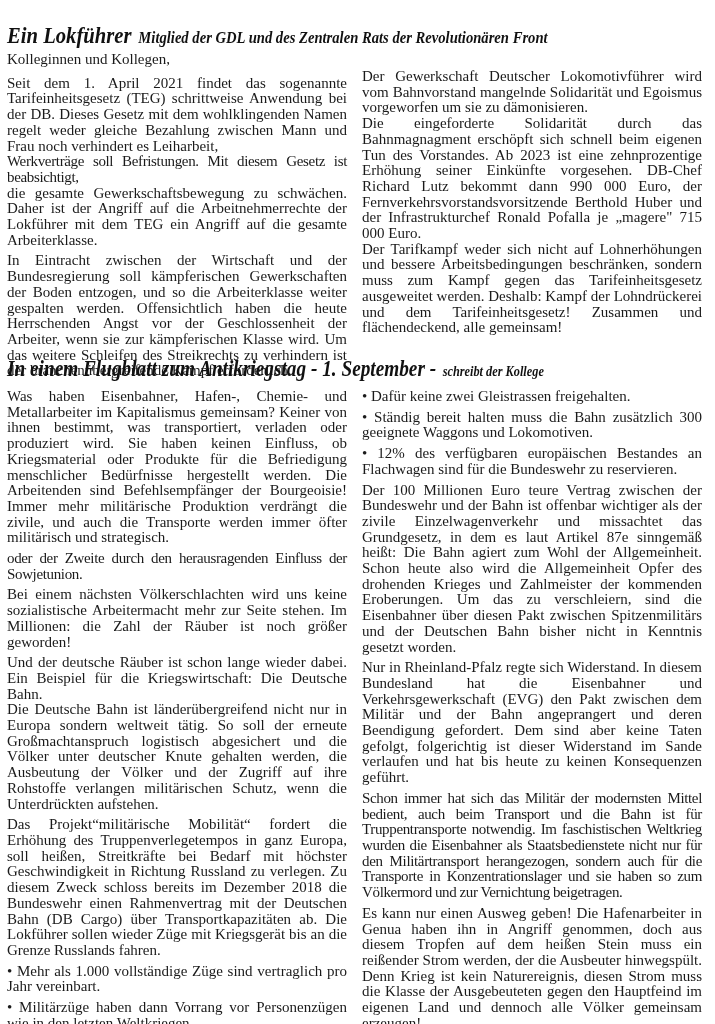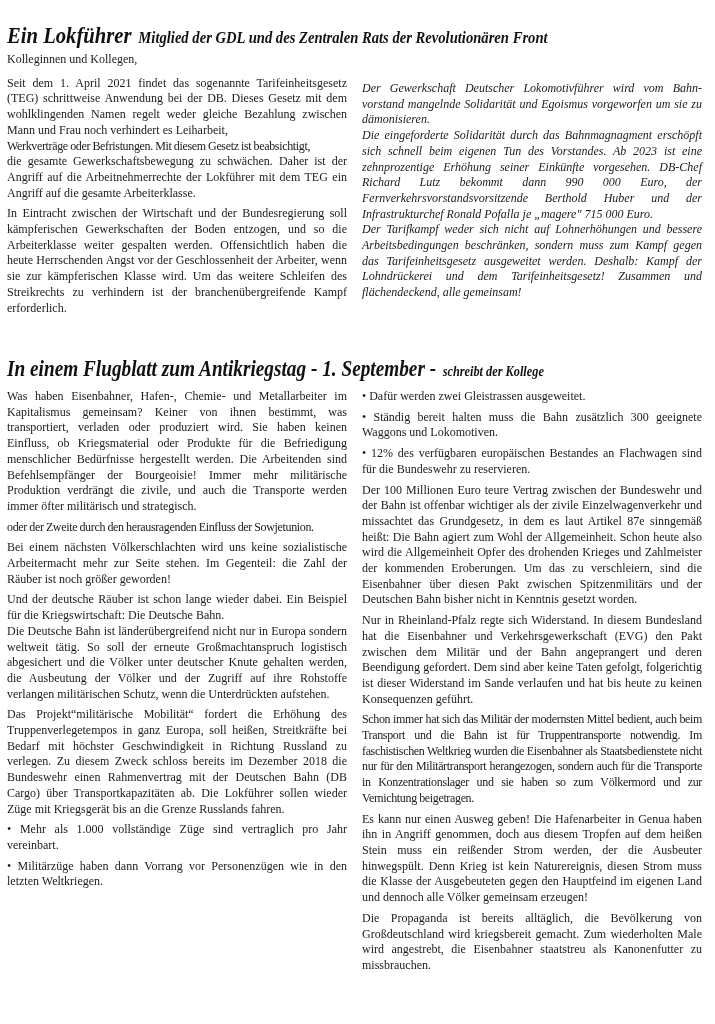--- a/index.html
+++ b/index.html
@@ -36,81 +36,81 @@
     .headline-2 {
       top: 347px;
       transform: scaleX(0.82);
     }
     .headline-2 .main { font-size: 23.5px; }
     .headline-2 .sub { font-size: 15px; }
 
     .col {
       position: absolute;
       width: 340px;
-      font-size: 12px;
+      font-size: 15px;
       line-height: 15.7px;
       text-align: justify;
       hyphens: manual;
     }
     .col p {
       margin: 0 0 5px 0;
     }
     .col p.tight {
       margin-bottom: 0;
     }
     .col p.cond {
       letter-spacing: -0.35px;
       word-spacing: -0.3px;
     }
     .col-1a { left: 7px; top: 52px; }
-    .col-1b { left: 362px; top: 81px; font-style: italic; }
+    .col-1b { left: 362px; top: 69px; }
     .col-2a { left: 7px; top: 389px; }
     .col-2b { left: 362px; top: 389px; }
 
     .greeting { margin-bottom: 8px !important; }
   </style>
 </head>
 <body>
 
 <h1 class="headline headline-1">
   <span class="main">Ein Lokführer</span><span class="sub">Mitglied der GDL und des Zentralen Rats der Revolutionären Front</span>
 </h1>
 
 <div class="col col-1a">
   <p class="greeting">Kolleginnen und Kollegen,</p>
   <p class="tight">Seit dem 1. April 2021 findet das sogenannte Tarifeinheitsgesetz (TEG) schrittweise Anwendung bei der DB. Dieses Gesetz mit dem wohlklingenden Namen regelt weder gleiche Bezah­lung zwischen Mann und Frau noch verhindert es Leiharbeit,</p>
-  <p class="tight cond">Werkverträge oder Befristungen. Mit diesem Gesetz ist beabsichtigt,</p>
+  <p class="tight cond">Werkverträge soll Befristungen. Mit diesem Gesetz ist beabsichtigt,</p>
   <p>die gesamte Gewerkschaftsbewegung zu schwächen. Daher ist der Angriff auf die Arbeitnehmerrechte der Lokführer mit dem TEG ein Angriff auf die gesamte Arbeiterklasse.</p>
   <p>In Eintracht zwischen der Wirtschaft und der Bundesregierung soll kämpferischen Gewerkschaften der Boden entzogen, und so die Arbeiterklasse weiter gespalten werden. Offensichtlich haben die heute Herrschenden Angst vor der Geschlossenheit der Arbeiter, wenn sie zur kämpferischen Klasse wird. Um das weitere Schleifen des Streikrechts zu verhindern ist der branchenübergreifende Kampf erforderlich.</p>
 </div>
 
 <div class="col col-1b">
   <p class="tight">Der Gewerkschaft Deutscher Lokomotivführer wird vom Bahn­vorstand mangelnde Solidarität und Egoismus vorgeworfen um sie zu dämonisieren.</p>
   <p class="tight">Die eingeforderte Solidarität durch das Bahnmagnagment erschöpft sich schnell beim eigenen Tun des Vorstandes. Ab 2023 ist eine zehnprozentige Erhöhung seiner Einkünfte vor­gesehen. DB-Chef Richard Lutz bekommt dann 990 000 Euro, der Fernverkehrsvorstandsvorsitzende Berthold Huber und der Infrastrukturchef Ronald Pofalla je „magere" 715 000 Euro.</p>
   <p>Der Tarifkampf weder sich nicht auf Lohnerhöhungen und bessere Arbeitsbedingungen beschränken, sondern muss zum Kampf gegen das Tarifeinheitsgesetz ausgeweitet werden. Deshalb: Kampf der Lohndrückerei und dem Tarifeinheitsgesetz! Zusammen und flächendeckend, alle gemeinsam!</p>
 </div>
 
 <h1 class="headline headline-2">
   <span class="main">In einem Flugblatt zum Antikriegstag - 1. September -</span>
   <span class="sub">schreibt der Kollege</span>
 </h1>
 
 <div class="col col-2a">
   <p>Was haben Eisenbahner, Hafen-, Chemie- und Metallarbeiter im Kapitalismus gemeinsam? Keiner von ihnen bestimmt, was transportiert, verladen oder produziert wird. Sie haben keinen Einfluss, ob Kriegsmaterial oder Produkte für die Befriedigung menschlicher Bedürfnisse hergestellt werden. Die Arbeitenden sind Befehlsempfänger der Bourgeoisie! Immer mehr militärische Produktion verdrängt die zivile, und auch die Transporte werden immer öfter militärisch und strategisch.</p>
   <p class="cond">oder der Zweite durch den herausragenden Einfluss der Sowjetunion.</p>
-  <p>Bei einem nächsten Völkerschlachten wird uns keine sozia­listische Arbeitermacht mehr zur Seite stehen. Im Gegenteil: die Zahl der Räuber ist noch größer geworden!</p>
+  <p>Bei einem nächsten Völkerschlachten wird uns keine sozia­listische Arbeitermacht mehr zur Seite stehen. Im Millionen: die Zahl der Räuber ist noch größer geworden!</p>
   <p class="tight">Und der deutsche Räuber ist schon lange wieder dabei. Ein Beispiel für die Kriegswirtschaft: Die Deutsche Bahn.</p>
   <p>Die Deutsche Bahn ist länderübergreifend nicht nur in Europa sondern weltweit tätig. So soll der erneute Großmachtanspruch logistisch abgesichert und die Völker unter deutscher Knute gehalten werden, die Ausbeutung der Völker und der Zugriff auf ihre Rohstoffe verlangen militärischen Schutz, wenn die Unterdrückten aufstehen.</p>
   <p>Das Projekt“militärische Mobilität“ fordert die Erhöhung des Truppenverlegetempos in ganz Europa, soll heißen, Streitkräfte bei Bedarf mit höchster Geschwindigkeit in Richtung Russland zu verlegen. Zu diesem Zweck schloss bereits im Dezember 2018 die Bundeswehr einen Rahmenvertrag mit der Deutschen Bahn (DB Cargo) über Transportkapazitäten ab. Die Lokführer sollen wieder Züge mit Kriegsgerät bis an die Grenze Russlands fahren.</p>
   <p>• Mehr als 1.000 vollständige Züge sind vertraglich pro Jahr vereinbart.</p>
   <p>• Militärzüge haben dann Vorrang vor Personenzügen wie in den letzten Weltkriegen.</p>
 </div>
 
 <div class="col col-2b">
-  <p>• Dafür werden zwei Gleistrassen ausgeweitet.</p>
+  <p>• Dafür keine zwei Gleistrassen freigehalten.</p>
   <p>• Ständig bereit halten muss die Bahn zusätzlich 300 geeignete Waggons und Lokomotiven.</p>
   <p>• 12% des verfügbaren europäischen Bestandes an Flachwagen sind für die Bundeswehr zu reservieren.</p>
   <p>Der 100 Millionen Euro teure Vertrag zwischen der Bundeswehr und der Bahn ist offenbar wichtiger als der zivile Einzelwagen­verkehr und missachtet das Grundgesetz, in dem es laut Artikel 87e sinngemäß heißt: Die Bahn agiert zum Wohl der Allgemeinheit. Schon heute also wird die Allgemeinheit Opfer des drohenden Krieges und Zahlmeister der kommenden Eroberungen. Um das zu verschleiern, sind die Eisenbahner über diesen Pakt zwischen Spitzenmilitärs und der Deutschen Bahn bisher nicht in Kenntnis gesetzt worden.</p>
   <p>Nur in Rheinland-Pfalz regte sich Widerstand. In diesem Bundesland hat die Eisenbahner und Verkehrsgewerkschaft (EVG) den Pakt zwischen dem Militär und der Bahn ange­prangert und deren Beendigung gefordert. Dem sind aber keine Taten gefolgt, folgerichtig ist dieser Widerstand im Sande verlaufen und hat bis heute zu keinen Konsequenzen geführt.</p>
   <p class="cond">Schon immer hat sich das Militär der modernsten Mittel bedient, auch beim Transport und die Bahn ist für Truppentransporte notwendig. Im faschistischen Weltkrieg wurden die Eisenbahner als Staatsbedienstete nicht nur für den Militärtransport heran­gezogen, sondern auch für die Transporte in Konzentrationslager und sie haben so zum Völkermord und zur Vernichtung beigetragen.</p>
   <p>Es kann nur einen Ausweg geben! Die Hafenarbeiter in Genua haben ihn in Angriff genommen, doch aus diesem Tropfen auf dem heißen Stein muss ein reißender Strom werden, der die Ausbeuter hinwegspült. Denn Krieg ist kein Naturereignis, diesen Strom muss die Klasse der Ausgebeuteten gegen den Hauptfeind im eigenen Land und dennoch alle Völker gemeinsam erzeugen!</p>
   <p>Die Propaganda ist bereits alltäglich, die Bevölkerung von Großdeutschland wird kriegsbereit gemacht. Zum wiederholten Male wird angestrebt, die Eisenbahner staatstreu als Kanonen­futter zu missbrauchen.</p>
 </div>
 
 </body></html>

